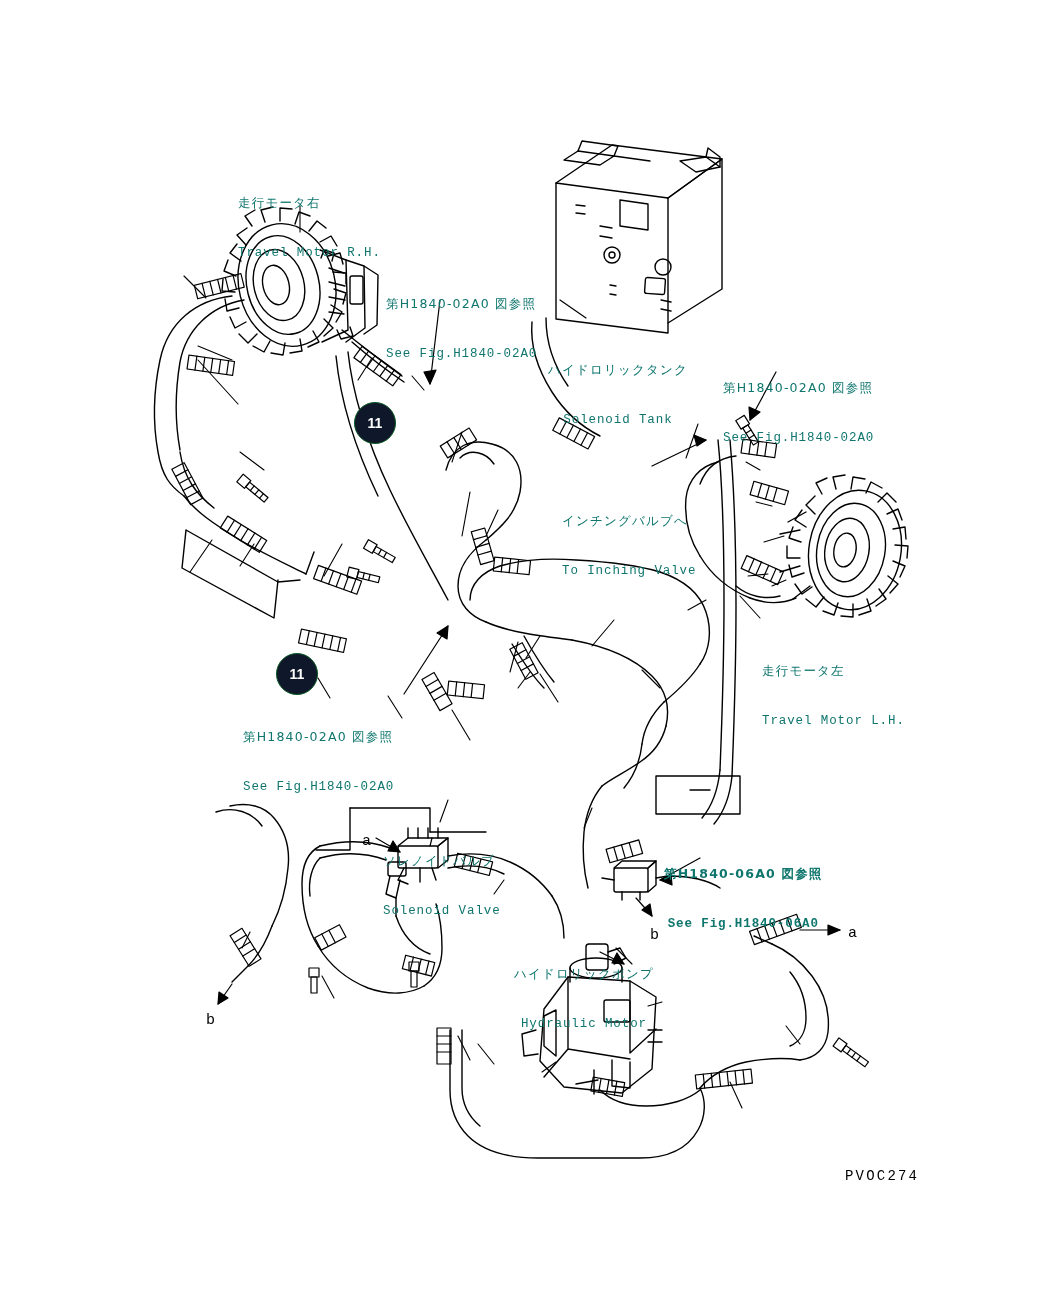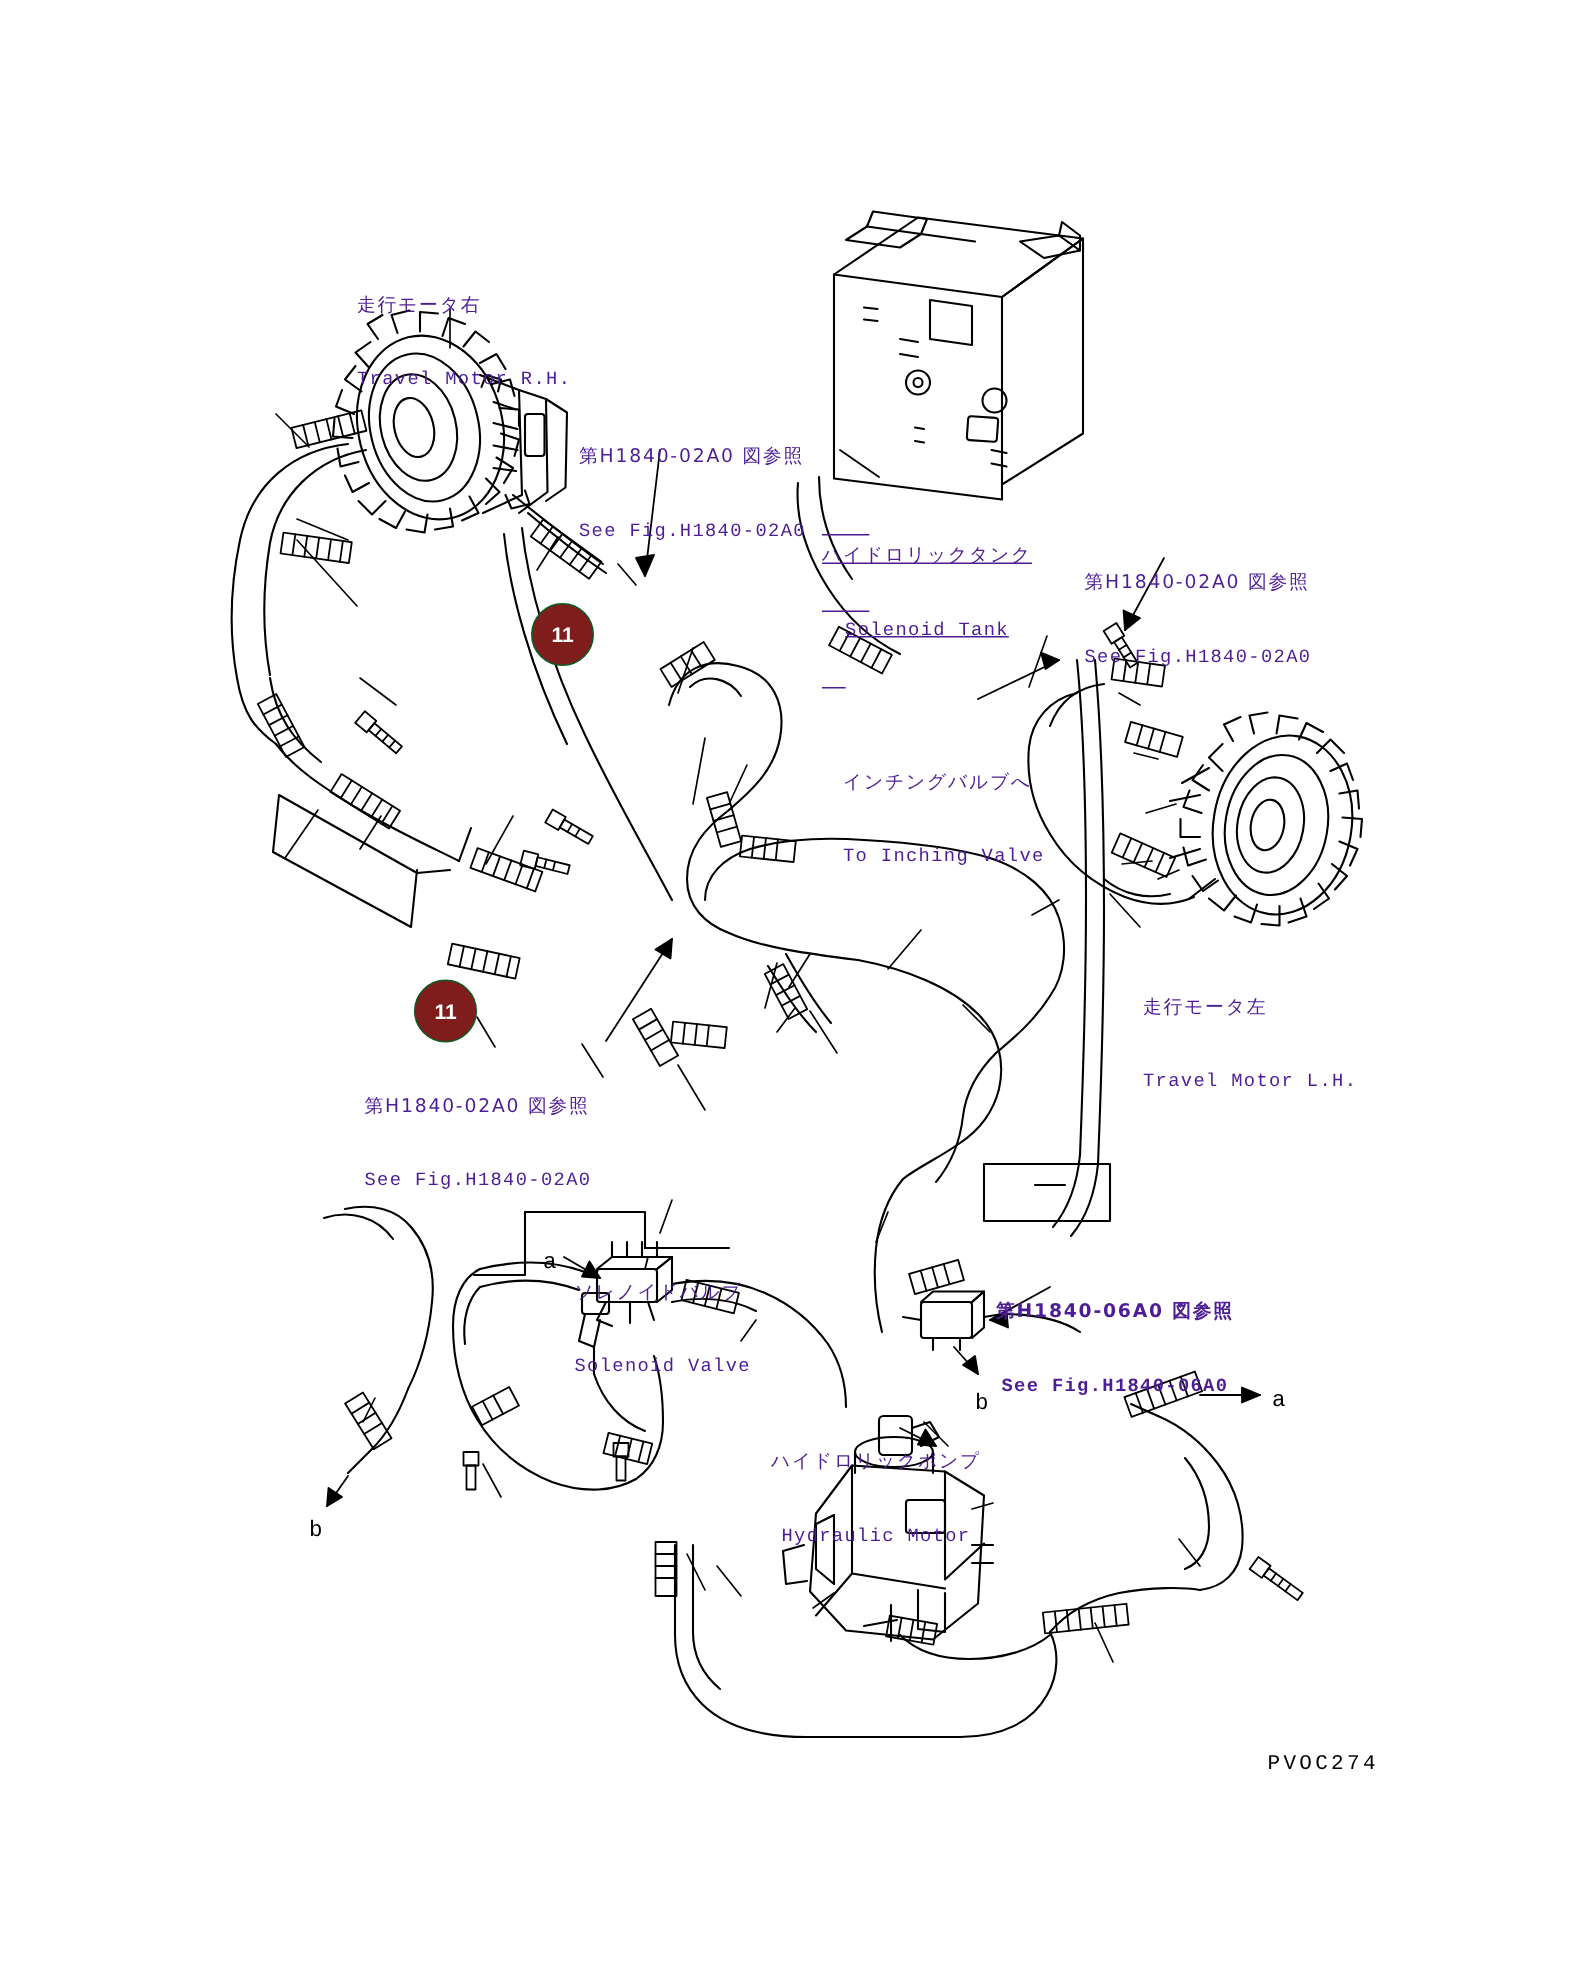--- a/index.html
+++ b/index.html
@@ -20,21 +20,21 @@
     left: 0;
     top: 0;
     width: 1054px;
     height: 1307px;
   }
   .label {
     position: absolute;
     font-family: "Liberation Mono", monospace;
     font-size: 12.5px;
     line-height: 17px;
-    color: #4c1d95;
+    color: #0f766e;
     white-space: pre;
     letter-spacing: 0.4px;
   }
   .label .jp {
     display: block;
     font-family: "DejaVu Sans", sans-serif;
     font-size: 12.5px;
     letter-spacing: 1.2px;
   }
   .label .en {
@@ -42,21 +42,21 @@
     font-family: "Liberation Mono", monospace;
     font-size: 12.5px;
     letter-spacing: 0.9px;
     text-align: center;
   }
   .callout {
     position: absolute;
     width: 40px;
     height: 40px;
     border-radius: 50%;
-    background: #7f1d1d;
+    background: #0f172a;
     color: #ffffff;
     font-family: "Liberation Sans", sans-serif;
     font-size: 14px;
     font-weight: bold;
     display: flex;
     align-items: center;
     justify-content: center;
     border: 1px solid #0c5a23;
   }
   .marker {
@@ -476,21 +476,21 @@
   <div class="label" style="left:238px; top:160px;">
     <span class="jp">走行モータ右</span>
     <span class="en">Travel Motor R.H.</span>
   </div>
 
   <div class="label" style="left:386px; top:261px;">
     <span class="jp">第H1840-02A0 図参照</span>
     <span class="en">See Fig.H1840-02A0</span>
   </div>
 
-  <div class="label" style="left:548px; top:327px;text-decoration:underline;">
+  <div class="label" style="left:548px; top:327px;">
     <span class="jp">ハイドロリックタンク</span>
     <span class="en">Solenoid Tank</span>
   </div>
 
   <div class="label" style="left:723px; top:345px;">
     <span class="jp">第H1840-02A0 図参照</span>
     <span class="en">See Fig.H1840-02A0</span>
   </div>
 
   <div class="label" style="left:762px; top:628px;">

